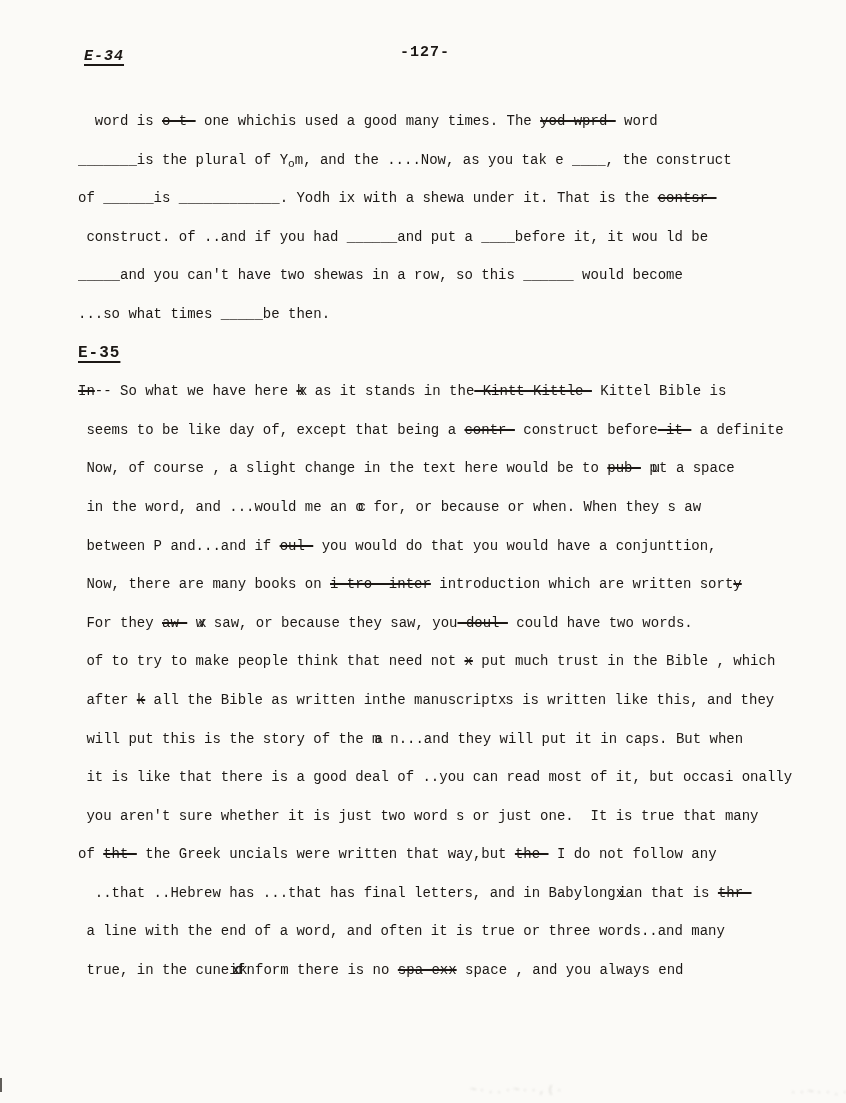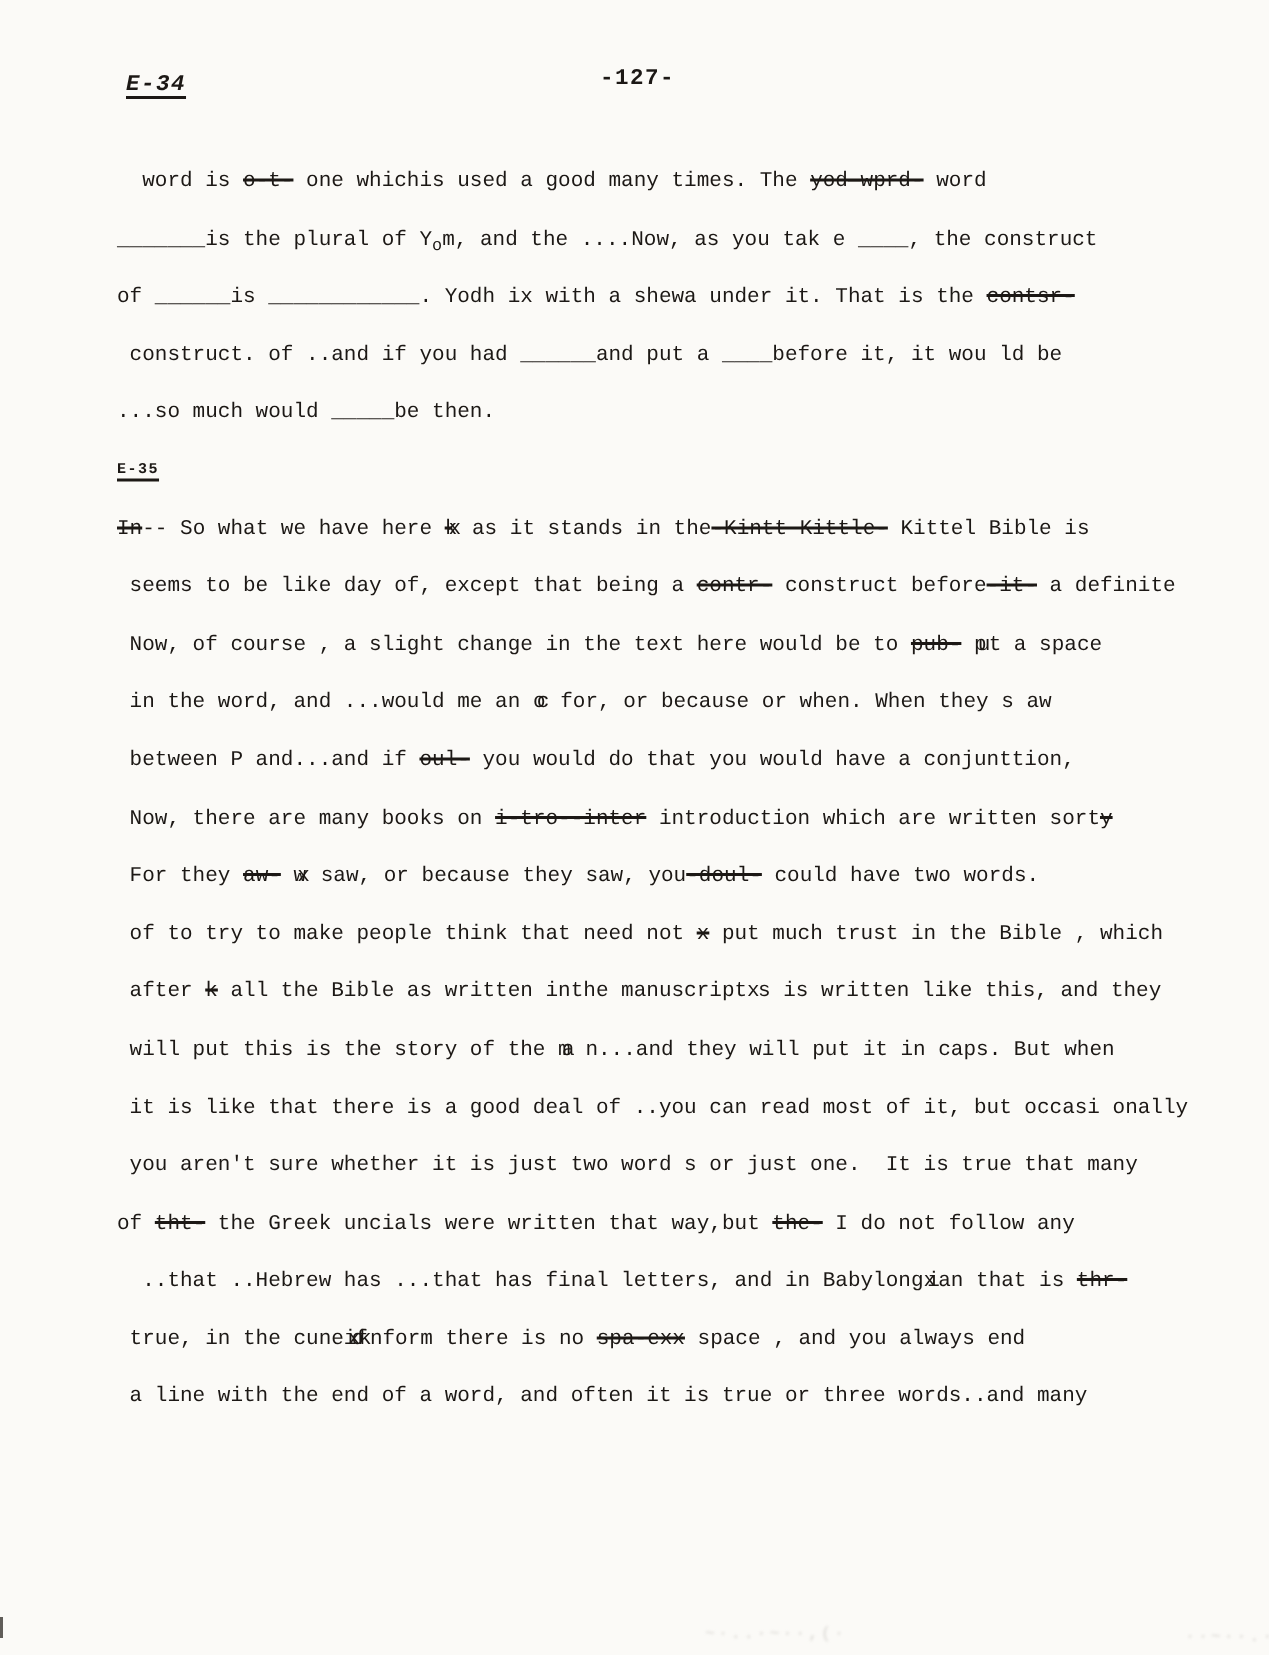--- a/index.html
+++ b/index.html
@@ -38,21 +38,21 @@
     font-size:14px;
   }
   .line{
     white-space:pre;
     height:38.6px;
     line-height:38.6px;
     font-weight:500;
   }
   .heading{
     height:38.6px;line-height:38.6px;
-    font-weight:bold;font-size:10px;
+    font-weight:bold;font-size:16px;
     letter-spacing:1px;
   }
   .heading .u{
     text-decoration:underline;
     text-underline-offset:4px;
     text-decoration-thickness:1.5px;
     padding-right:6px;
   }
   .strike{
     text-decoration:line-through;
@@ -91,37 +91,38 @@
   <div class="hdr">
     <span class="sec">E-34</span>
     <span class="pg">-127-</span>
   </div>
 
   <div class="docbody">
       <div class="line"><span>  word is </span><span class="strike">o-t-</span><span> one whichis used a good many times. The </span><span class="strike">yod—wprd-</span><span> word</span></div>
       <div class="line"><span>_______is the plural of Y</span><span class="sub">o</span><span>m, and the ....Now, as you tak e ____, the construct</span></div>
       <div class="line"><span>of ______is ____________. Yodh ix with a shewa under it. That is the </span><span class="strike">contsr-</span></div>
       <div class="line"><span> construct. of ..and if you had ______and put a ____before it, it wou ld be</span></div>
-      <div class="line"><span>...so much would _____be then.</span></div>
+      <div class="line"><span>_____and you can't have two shewas in a row, so this ______ would become</span></div>
+      <div class="line"><span>...so what times _____be then.</span></div>
       <div class="heading"><span class="u">E-35</span></div>
       <div class="line"><span class="strike">In</span><span>-- So what we have here </span><span class="strike ov">kx</span><span> as it stands in the</span><span class="strike">-Kintt Kittle-</span><span> Kittel Bible is</span></div>
       <div class="line"><span> seems to be like day of, except that being a </span><span class="strike">contr-</span><span> construct before</span><span class="strike">-it-</span><span> a definite</span></div>
       <div class="line"><span> Now, of course , a slight change in the text here would be to </span><span class="strike">pub-</span><span> </span><span class="ov">pu</span><span>t a space</span></div>
       <div class="line"><span> in the word, and ...would me an </span><span class="ov">oc</span><span> for, or because or when. When they s aw</span></div>
       <div class="line"><span> between P and...and if </span><span class="strike">oul-</span><span> you would do that you would have a conjunttion,</span></div>
       <div class="line"><span> Now, there are many books on </span><span class="strike">i-tro--inter</span><span> introduction which are written sort</span><span class="strike">y</span></div>
       <div class="line"><span> For they </span><span class="strike">aw-</span><span> </span><span class="ov">wx</span><span> saw, or because they saw, you</span><span class="strike">-doul-</span><span> could have two words.</span></div>
       <div class="line"><span> of to try to make people think that need not </span><span class="strike">x</span><span> put much trust in the Bible , which</span></div>
       <div class="line"><span> after </span><span class="strike">k</span><span> all the Bible as written inthe manuscript</span><span class="ov">x</span><span>s is written like this, and they</span></div>
       <div class="line"><span> will put this is the story of the </span><span class="ov">ma</span><span> n...and they will put it in caps. But when</span></div>
       <div class="line"><span> it is like that there is a good deal of ..you can read most of it, but occasi onally</span></div>
       <div class="line"><span> you aren't sure whether it is just two word s or just one.  It is true that many</span></div>
       <div class="line"><span>of </span><span class="strike">tht-</span><span> the Greek uncials were written that way,but </span><span class="strike">the-</span><span> I do not follow any</span></div>
       <div class="line"><span>  ..that ..Hebrew has ...that has final letters, and in Babylong</span><span class="ov">xi</span><span>an that is </span><span class="strike">thr-</span></div>
+      <div class="line"><span> a line with the end of a word, and often it is true or three words..and many</span></div>
       <div class="line"><span> true, in the cune</span><span class="ov">ixofk</span><span>nform there is no </span><span class="strike">spa-exx</span><span> space , and you always end</span></div>
-      <div class="line"><span> a line with the end of a word, and often it is true or three words..and many</span></div>
     </div>
 
   <div class="smudge" style="left:470px;top:1084px;">~·..·~··,(·</div>
   <div class="smudge" style="left:790px;top:1086px;">··~··.·, ··~·</div>
 
   <div class="edge-tick"></div>
 </div>
 
 </body></html>

